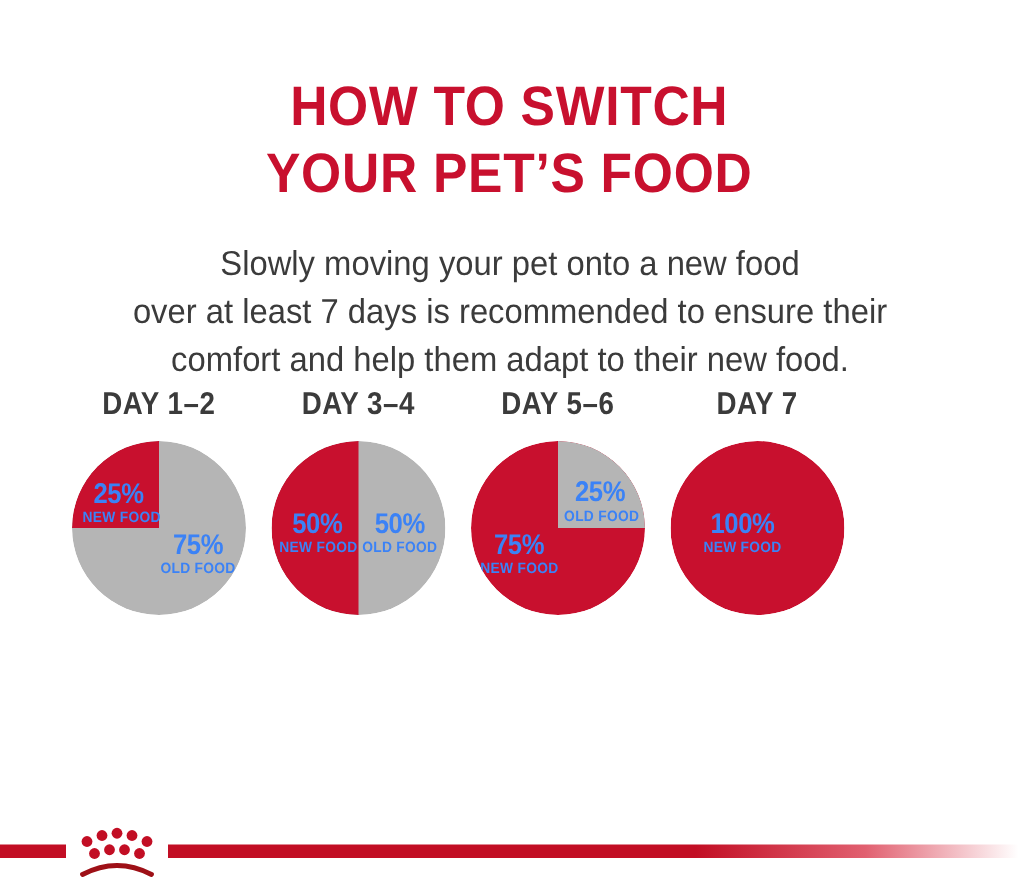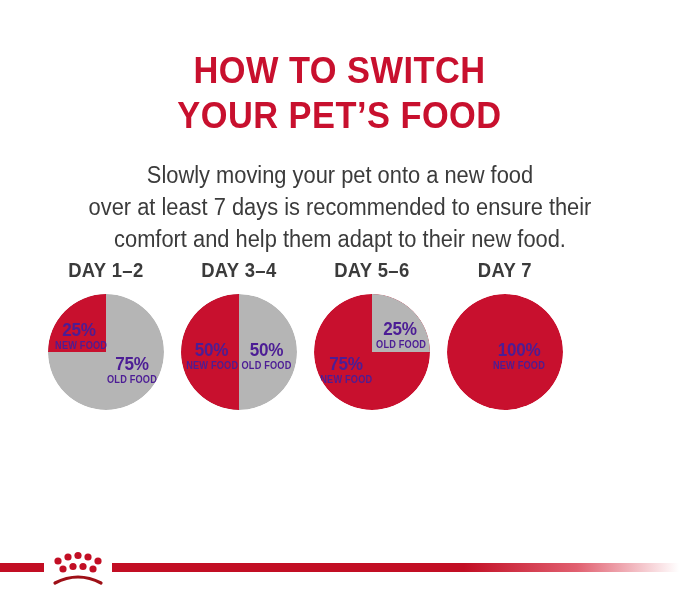--- a/index.html
+++ b/index.html
@@ -86,21 +86,21 @@
     border-radius: 50%;
     overflow: hidden;
   }
   .pie .slice-labels {
     position: absolute;
     inset: 0;
   }
   .lbl {
     position: absolute;
     text-align: center;
-    color: #4c1d95;
+    color: #3b82f6;
     line-height: 1;
     white-space: nowrap;
   }
   .lbl .pct {
     display: block;
     font-size: 19px;
     font-weight: bold;
     letter-spacing: -0.3px;
     transform: scaleX(0.9);
   }
@@ -116,21 +116,21 @@
   
   .p1-new { left: 5px;  top: 26px;  width: 52px; }
   .p1-old { left: 56px; top: 60px;  width: 56px; }
 
   .p2-new { left: 3px;  top: 46px;  width: 55px; }
   .p2-old { left: 58px; top: 46px;  width: 55px; }
 
   .p3-old { left: 60px; top: 25px;  width: 52px; }
   .p3-new { left: 4px;  top: 60px;  width: 56px; }
 
-  .p4-new { left: 32px; top: 46px;  width: 80px; }
+  .p4-new { left: 8px; top: 46px;  width: 80px; }
 
   
   .footer {
     position: absolute;
     left: 0;
     bottom: 0;
     width: 679px;
     height: 50px;
   }
   .bar-left {

